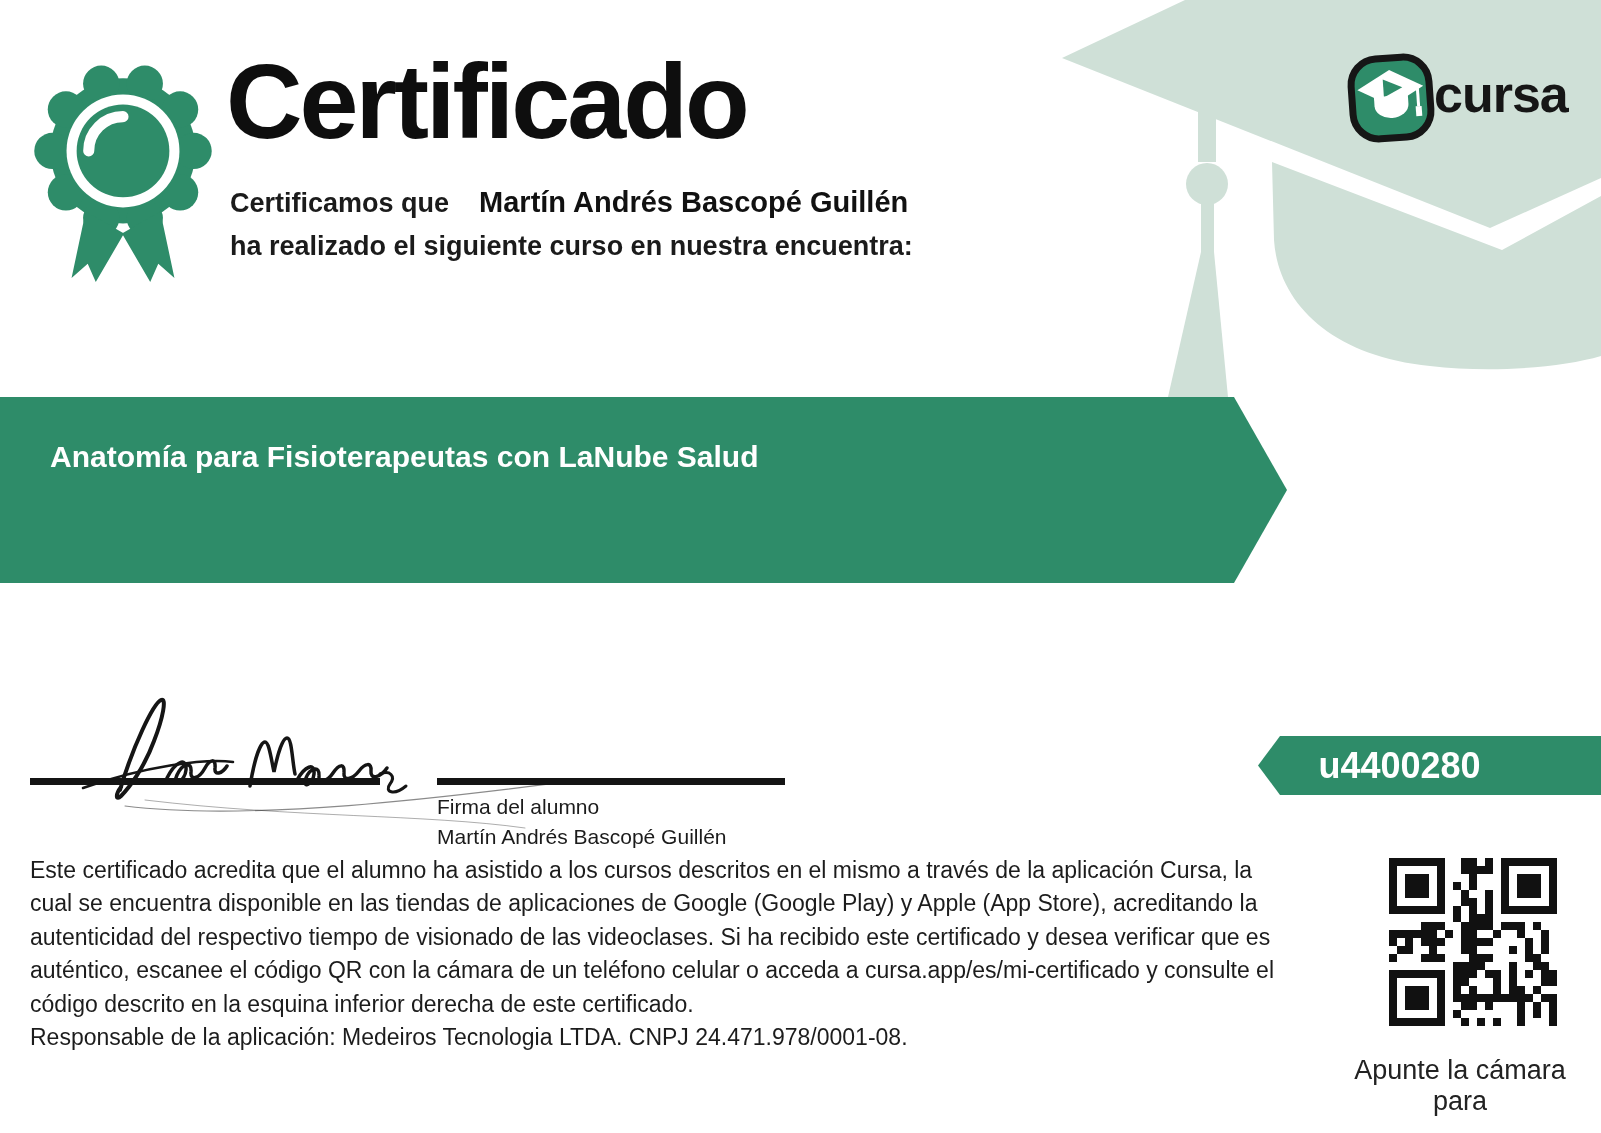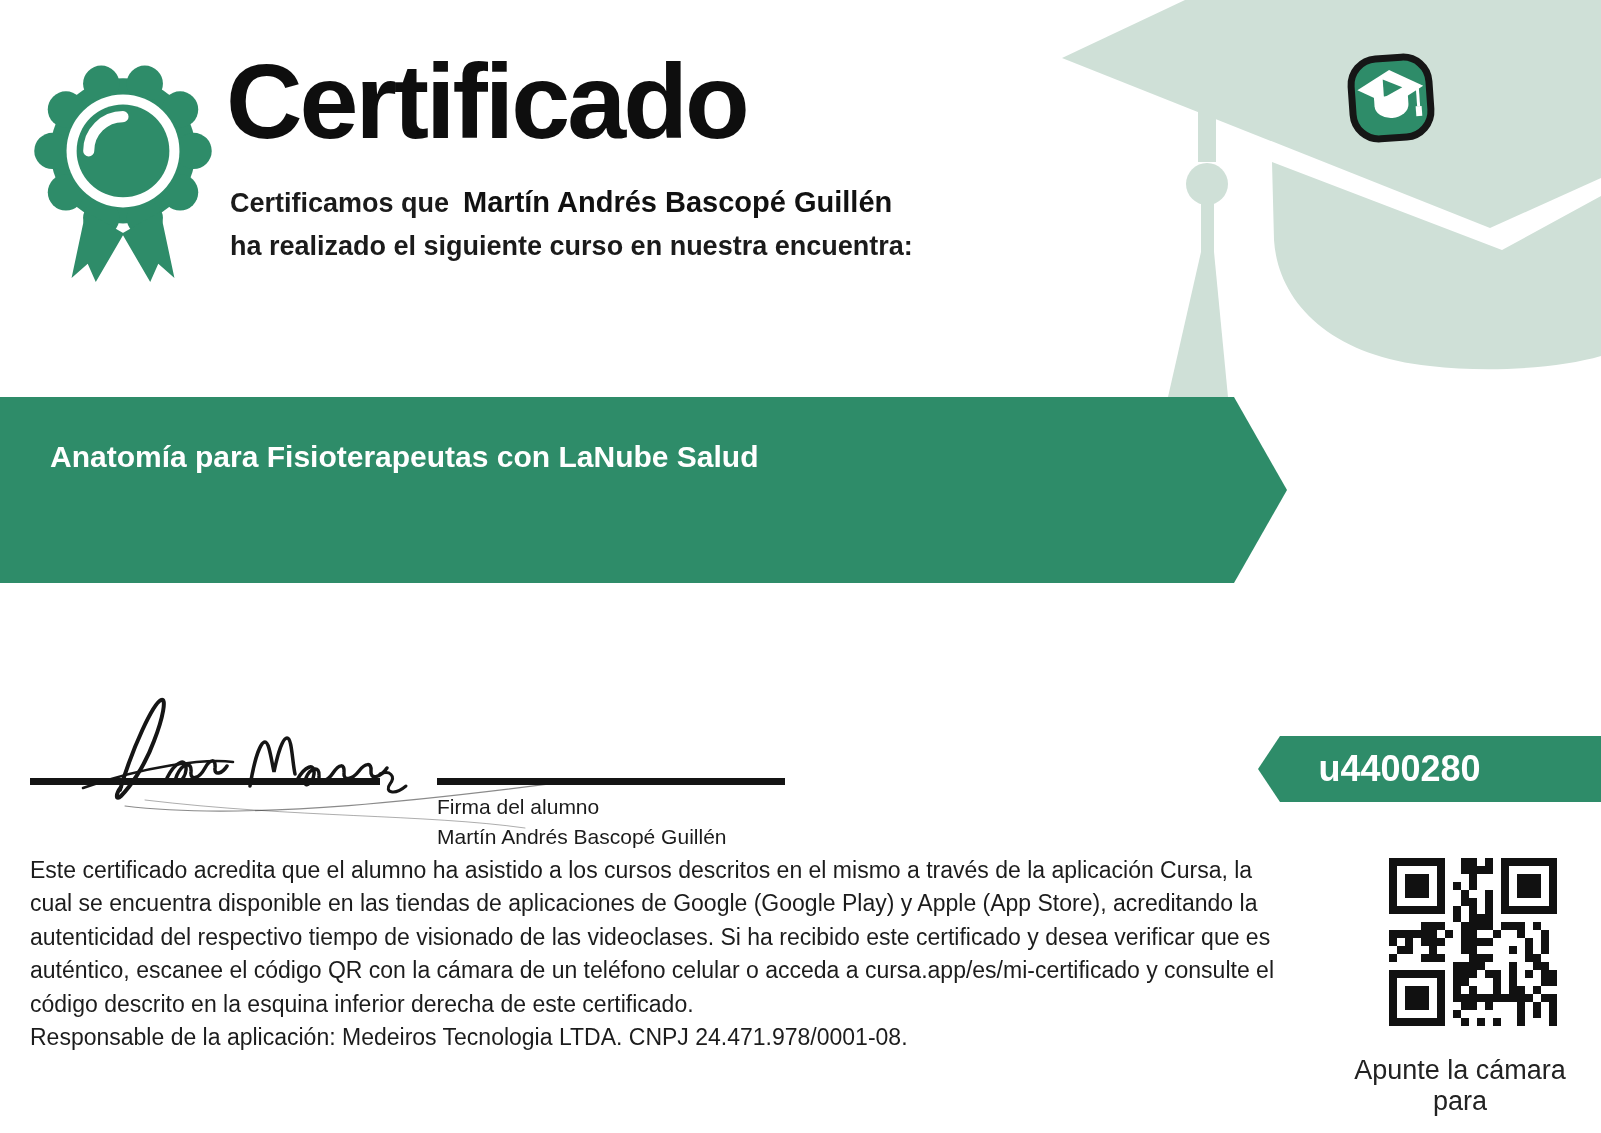--- a/index.html
+++ b/index.html
@@ -11,21 +11,21 @@
   
   .cap-decor{left:1020px;top:0;width:581px;height:420px;}
   
   .medal{left:33px;top:40px;width:180px;height:242px;}
   
   .title{
     left:226px;top:48px;font-size:106px;font-weight:900;letter-spacing:-3px;
     color:#0e0e0e;line-height:1.0;text-align:right;
   }
   .intro{left:230px;top:186px;width:900px;}
-  .intro-line1{display:flex;align-items:baseline;gap:14px;}
+  .intro-line1{display:flex;align-items:baseline;gap:30px;}
   .intro-prefix{font-size:27px;font-weight:700;color:#1b1b1b;}
   .intro-name{font-size:29px;font-weight:700;color:#111;}
   .intro-line2{margin-top:12px;font-size:27px;font-weight:700;color:#1b1b1b;}
   
   .logo-mark{left:1346px;top:52px;width:90px;height:92px;}
   .brand-word{left:1434px;top:64px;font-size:52px;font-weight:700;color:#161616;letter-spacing:-1px;}
   
   .banner{
     left:0;top:397px;width:1287px;height:186px;background:var(--green,#2e8c69);
     clip-path:polygon(0 0,1234px 0,100% 50%,1234px 100%,0 100%);
@@ -35,21 +35,21 @@
   
   .sig-svg{left:25px;top:688px;width:560px;height:150px;}
   .sig-line{top:778px;height:7px;background:#141414;}
   .sig-line.left{left:30px;width:350px;}
   .sig-line.right{left:437px;width:348px;}
   .sig-text{font-size:21px;line-height:30px;color:#1b1b1b;}
   .sig-text.left{left:30px;top:792px;}
   .sig-text.right{left:437px;top:792px;}
   
   .badge{
-    left:1258px;top:736px;width:343px;height:66px;background:var(--green,#2e8c69);
+    left:1258px;top:736px;width:343px;height:59px;background:var(--green,#2e8c69);
     clip-path:polygon(22px 0,100% 0,100% 100%,22px 100%,0 50%);
     display:flex;align-items:center;justify-content:center;
   }
   .badge span{font-size:36px;font-weight:700;color:#fff;padding-left:10px;padding-right:70px;}
   
   .body-text{left:30px;top:854px;width:1262px;font-size:23px;line-height:33.4px;color:#1c1c1c;}
   
   .qr{left:1389px;top:858px;width:168px;height:168px;}
   .qr-caption{left:1330px;top:1055px;width:260px;text-align:center;font-size:27px;line-height:31px;color:#222;}
 </style>
@@ -105,20 +105,21 @@
   <svg class="abs logo-mark" viewBox="0 0 90 92" aria-hidden="true">
     <g transform="rotate(-4 45 46)">
       <rect x="6" y="6" width="78" height="80" rx="26" class="green-fill" fill="#2e8c69" stroke="#161616" stroke-width="7"></rect>
       <polygon points="45,18 78,36 45,54 12,36" fill="#ffffff"></polygon>
       <polygon points="38,27 57,36 38,45" class="green-fill" fill="#2e8c69"></polygon>
       <path d="M28,44 L28,53 A17,13 0 0 0 62,53 L62,44 Z" fill="#ffffff"></path>
       <line x1="72" y1="38" x2="72" y2="56" stroke="#ffffff" stroke-width="3"></line>
       <rect x="69" y="56" width="6" height="10" fill="#ffffff"></rect>
     </g>
   </svg>
+  <div class="abs brand-word">cursa</div>
 
   <div class="abs banner"></div>
   <div class="abs banner-title">Anatomía para Fisioterapeutas con LaNube Salud</div>
 
   <svg class="abs sig-svg" viewBox="0 0 560 150" aria-hidden="true">
     <g stroke="#151515" fill="none" stroke-linecap="round">
       <path stroke-width="4" d="M95,102 C108,58 128,16 136,12 C142,9 138,30 129,53 C119,80 104,100 96,108 C91,113 90,107 96,99"></path>
       <path stroke-width="2.5" d="M58,100 C120,78 182,70 208,74"></path>
       <path stroke-width="3.5" d="M142,90 c8,-16 20,-22 19,-8 c-1,12 -15,19 -9,5 c5,-11 15,-15 14,-3 c-1,9 8,7 14,-4 c5,-9 11,-10 10,0 c-1,8 7,6 12,-2"></path>
       <path stroke-width="3.5" d="M225,98 c5,-30 11,-44 15,-44 c4,0 6,16 9,30 c4,-20 9,-34 13,-34 c5,0 5,22 8,36"></path>

